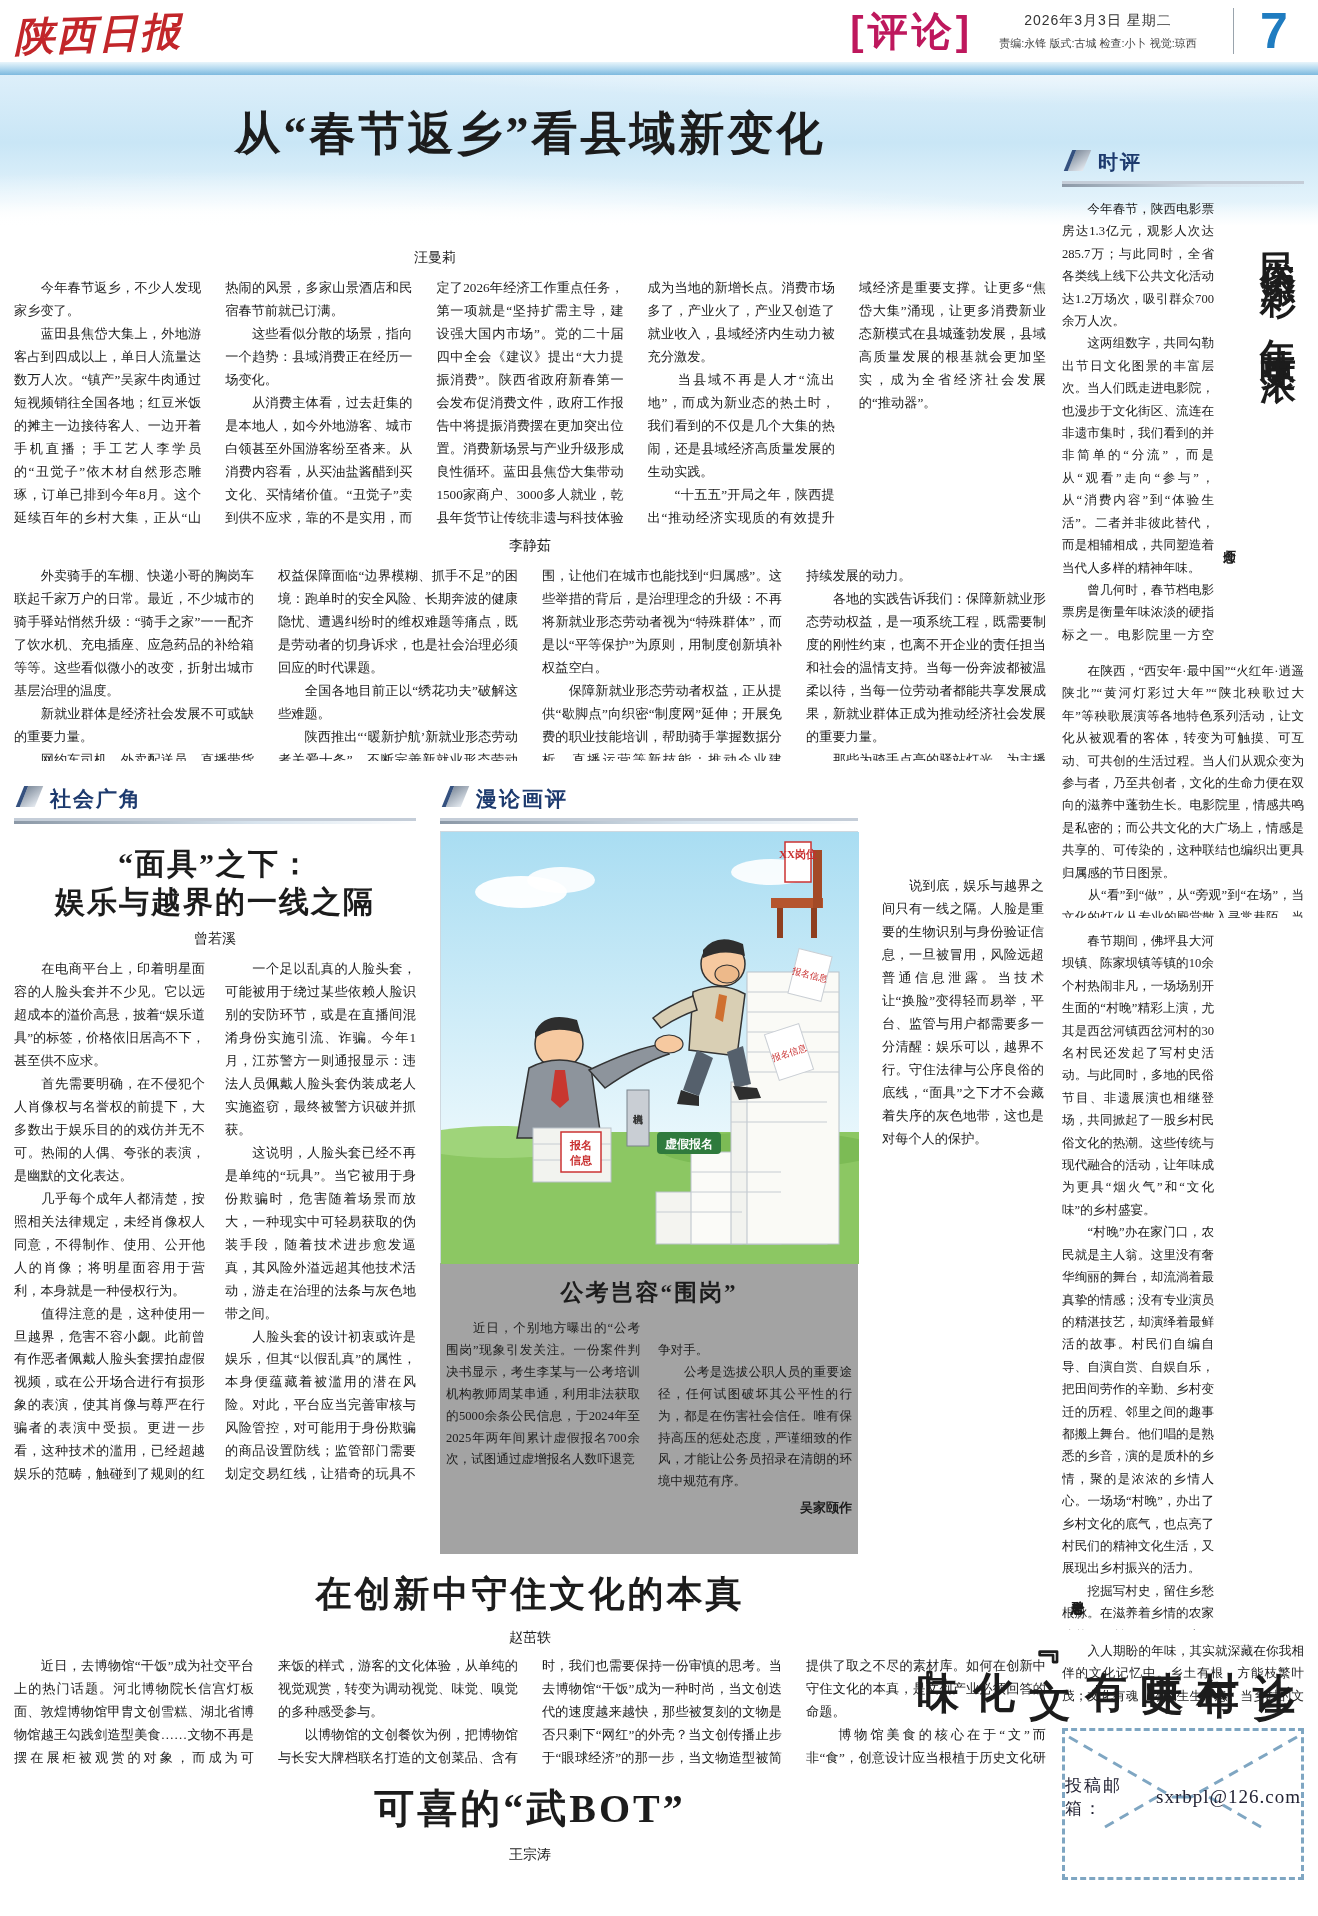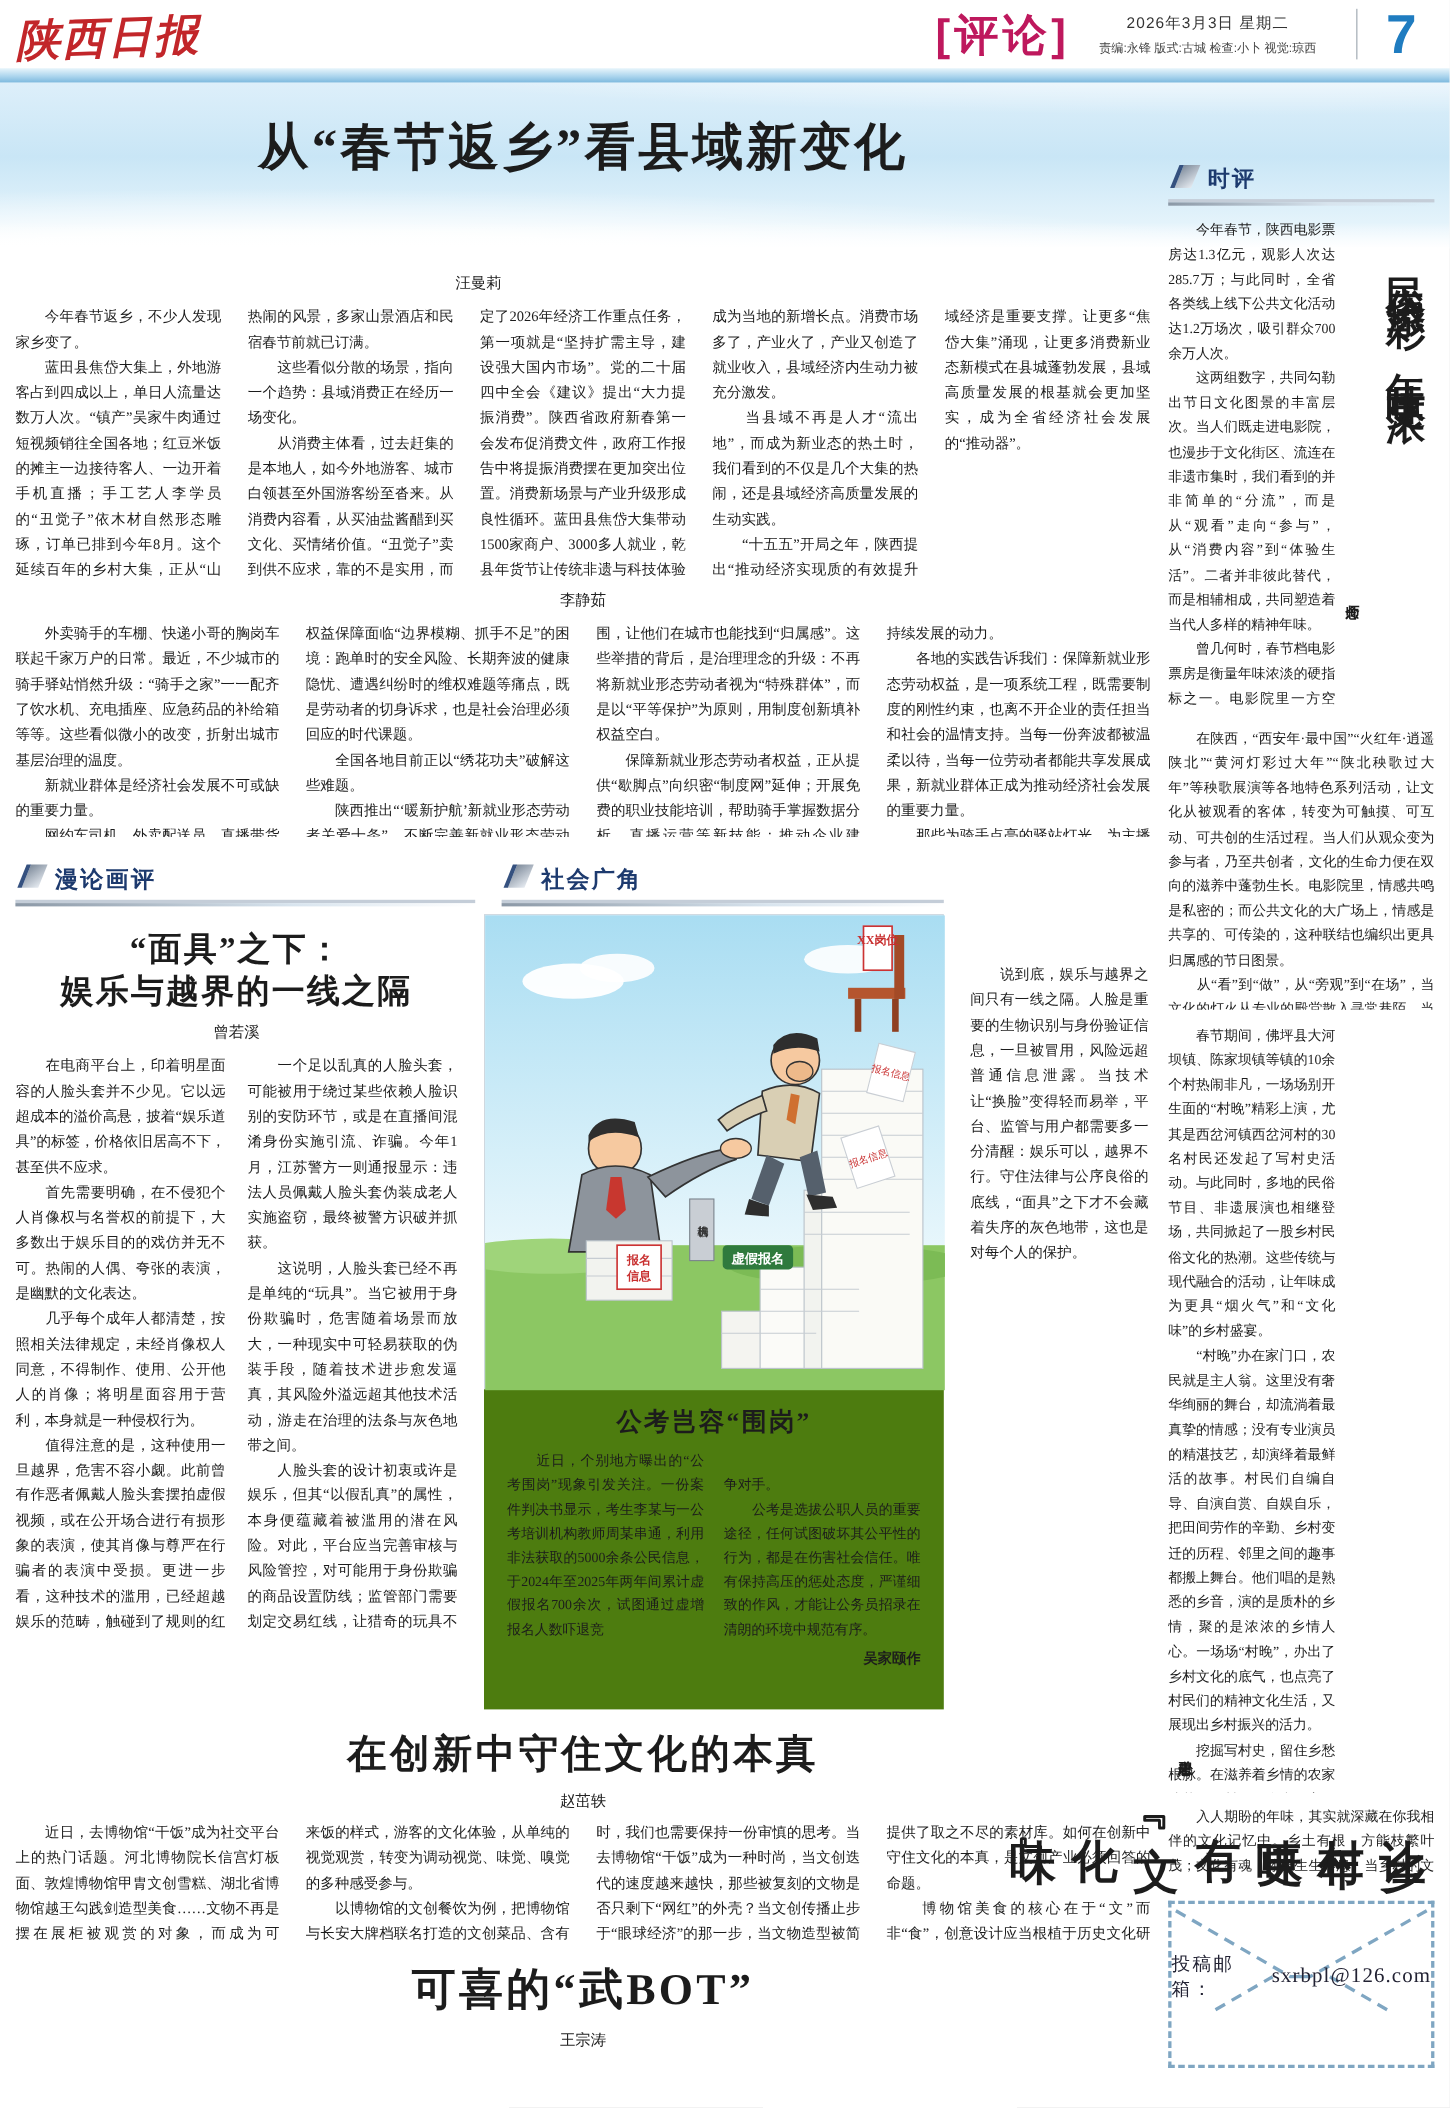--- a/index.html
+++ b/index.html
@@ -51,21 +51,21 @@
   .byline { text-align:center; font-family:"Liberation Sans",sans-serif; font-size:14px; color:#222; margin-top:10px; }
   
   .cols { display:flex; gap:24px; }
   .col { flex:1; text-align:justify; font-size:13.2px; line-height:1.74; overflow:hidden; white-space:pre-line; }
   
   .midrow { display:flex; gap:24px; margin-top:10px; }
   .maskzone { width:402px; }
   .cartzone { width:418px; }
   .col3 { width:162px; text-align:justify; font-size:13.2px; line-height:1.74; overflow:hidden; white-space:pre-line; margin-top:44px;}
   .cartoon-box { width:418px; height:432px; border:1px solid #cfd8df; background:#dff0f9; }
-  .caption { background:#4d7c0f; padding:10px 21px 12px; margin-top:0; }
+  .caption { background:#a3a3a3; padding:10px 6px 12px; margin-top:0; }
   .caption .cap-title { text-align:center; font-weight:900; font-size:23px; letter-spacing:2px; margin:4px 0 10px; }
   .caption .cols { gap:18px; }
   .caption .col { font-size:12.6px; }
   .credit { text-align:right; font-weight:700; font-size:13px; margin-top:4px; }
   
   .rail .sec { font-size:20px; margin-top:72px; }
   .rail-row { display:flex; margin-top:14px; }
   .rail-txt { width:152px; text-align:justify; font-size:12.6px; line-height:1.78; overflow:hidden; white-space:pre-line; }
   .vert-wrap { flex:1; position:relative; }
   .vert-title { position:absolute; right:2px; top:26px; writing-mode:vertical-rl; text-orientation:upright;
@@ -136,25 +136,25 @@
 　　全国各地目前正以“绣花功夫”破解这些难题。
 　　陕西推出“‘暖新护航’新就业形态劳动者关爱十条”，不断完善新就业形态劳动者群体权益保障体系；浙江上线“新就业形态劳动者在线调解平台”，让维权从“线下奔波”变为“指尖办理”；广东将新业态劳动者纳入住房公积金制度覆盖范</div>
         <div class="col">围，让他们在城市也能找到“归属感”。这些举措的背后，是治理理念的升级：不再将新就业形态劳动者视为“特殊群体”，而是以“平等保护”为原则，用制度创新填补权益空白。
 　　保障新就业形态劳动者权益，正从提供“歇脚点”向织密“制度网”延伸；开展免费的职业技能培训，帮助骑手掌握数据分析、直播运营等新技能；推动企业建立“弹性休息制度”，让“拼命跑单”不再是唯一选择……这种从“生存型保障”到“发展型赋能”的转变，既尊重了劳动者的个体价值，也为新就业形态注入了可</div>
         <div class="col">持续发展的动力。
 　　各地的实践告诉我们：保障新就业形态劳动权益，是一项系统工程，既需要制度的刚性约束，也离不开企业的责任担当和社会的温情支持。当每一份奔波都被温柔以待，当每一位劳动者都能共享发展成果，新就业群体正成为推动经济社会发展的重要力量。
 　　那些为骑手点亮的驿站灯光，为主播搭建的服务平台，都在告诉新就业形态劳动者，这座城市始终与他们同行。</div>
       </div>
 
       <div style="display:flex; gap:24px; margin-top:22px;">
+        <div class="sec" style="width:402px;">
+          <span>社会广角</span>
+        </div>
         <div class="sec" style="width:418px;">
           <span>漫论画评</span>
-        </div>
-        <div class="sec" style="width:402px;">
-          <span>社会广角</span>
         </div>
         <div style="width:162px;"></div>
       </div>
 
       <div class="midrow">
 
         <div class="maskzone">
           <div class="h-mid" style="margin-top:14px;">
             <div>“面具”之下：</div>
             <div>娱乐与越界的一线之隔</div>

